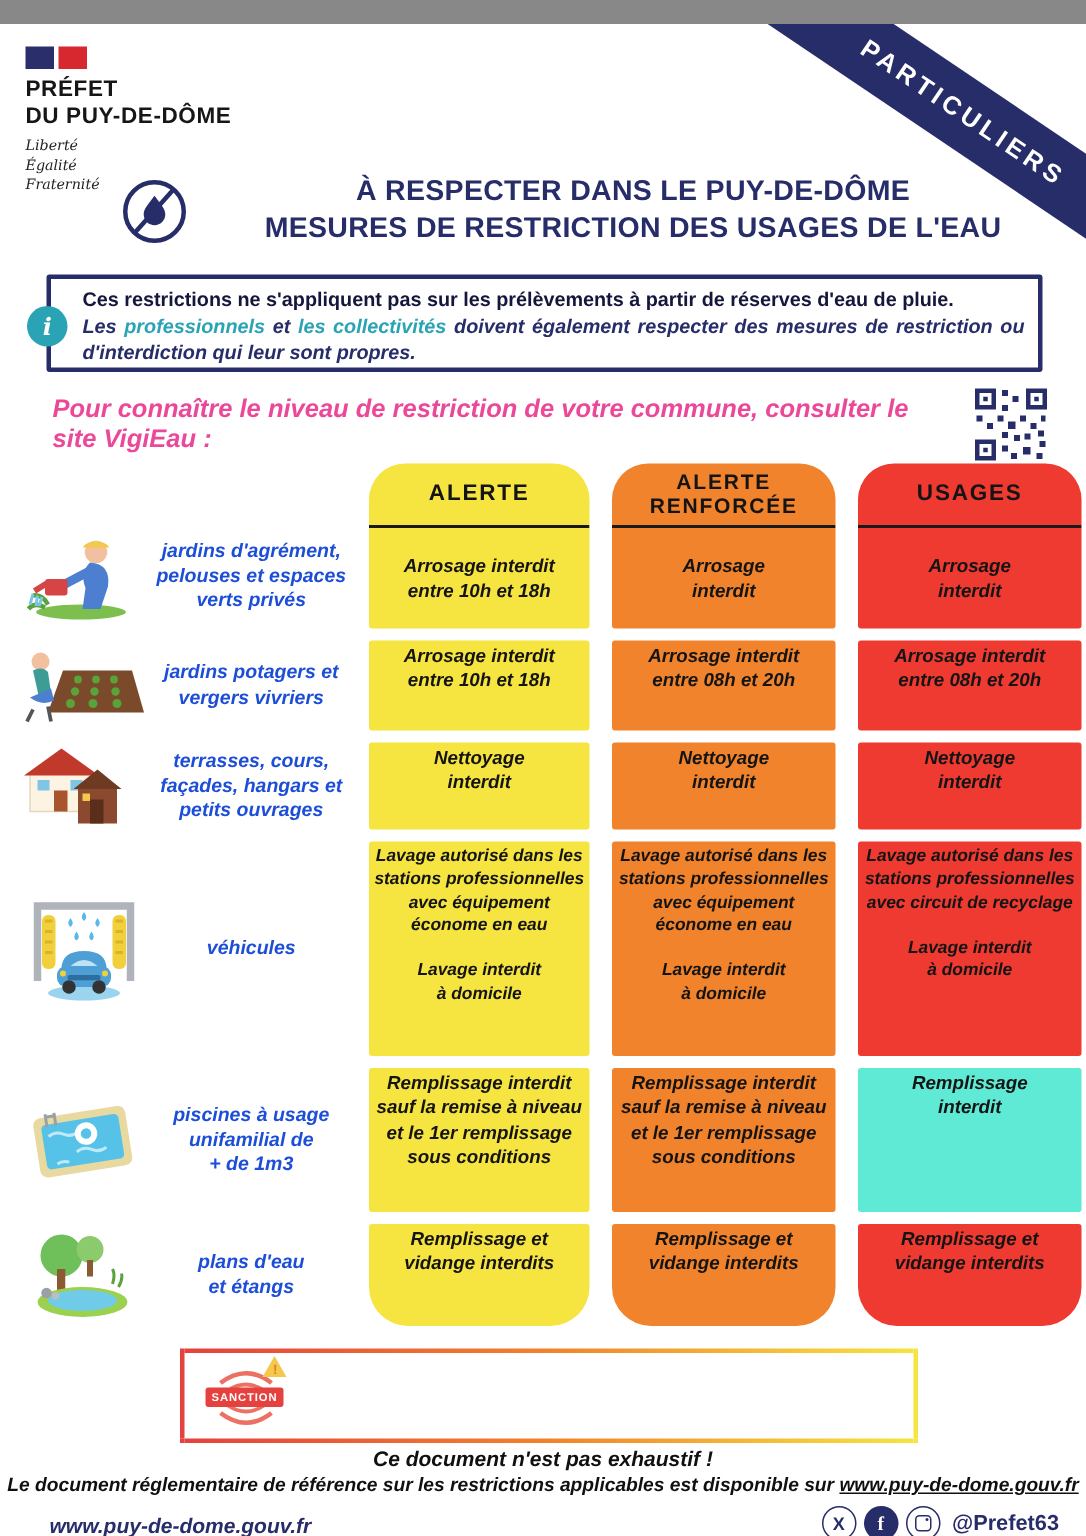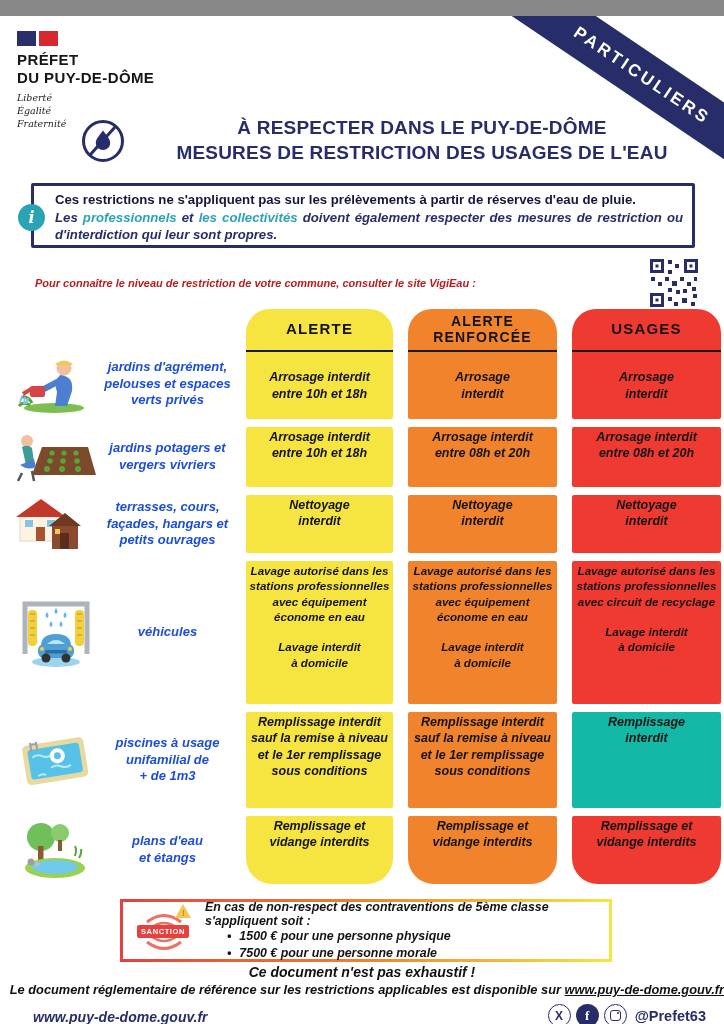--- a/index.html
+++ b/index.html
@@ -28,21 +28,21 @@
               border-radius:2px; background:#fff; padding:4px 9px 4px 21px; }
   .info-i { position:absolute; left:-16px; top:18px; width:27px; height:27px; border-radius:50%;
             background:#2AA4B5; color:#fff; display:flex; align-items:center; justify-content:center;
             font-family:"DejaVu Serif", serif; font-style:italic; font-weight:bold; font-size:16px; }
   .info-l1 { color:#14163c; font-size:13.2px; font-weight:600; margin-top:2px; }
   .info-l2 { color:#272D69; font-size:13.2px; font-weight:bold; font-style:italic; text-align:justify; margin-top:2px; line-height:1.3; }
   .hl { color:#2AA4B5; }
 
   
   .vigieau { position:absolute; left:31px; top:242px; width:668px; display:flex; align-items:center; gap:10px; }
-  .vigieau-text { flex:1; font-weight:bold; font-style:italic; font-size:11px; color:#b91c1c; padding-left:4px; }
+  .vigieau-text { flex:1; font-weight:bold; font-style:italic; font-size:17px; color:#ec4899; padding-left:4px; }
 
   
   .table { position:absolute; left:10px; top:293px; display:grid;
            grid-template-columns:221px 147px 149px 149px;
            grid-template-rows:110px 60px 58px 143px 96px 68px;
            column-gap:15px; row-gap:8px; }
   .lbl { display:flex; align-items:center; gap:2px; }
   .lbl .ric { flex:0 0 92px; display:flex; align-items:center; justify-content:center; }
   .lbl .ltx { flex:1; text-align:center; font-weight:bold; font-style:italic; font-size:13px; color:#1d4ed8;
               line-height:1.28; white-space:pre-line; }
@@ -69,21 +69,21 @@
   .warn-tri { position:absolute; right:2px; top:-2px; width:0; height:0;
               border-left:8px solid transparent; border-right:8px solid transparent; border-bottom:14px solid #F2C94C; }
   .warn-bang { position:absolute; right:8px; top:2px; color:#E67E22; font-weight:bold; font-size:9px; }
   .sanction-text { flex:1; color:#141414; }
   .sanction-intro { font-weight:bold; font-style:italic; font-size:12.4px; }
   .sanction-li { font-weight:bold; font-style:italic; font-size:12.4px; padding-left:22px; line-height:1.32; }
   .sanction-li::before { content:"•"; margin-right:8px; }
 
   
   .disc1 { position:absolute; top:948px; width:100%; text-align:center; font-weight:bold; font-style:italic; font-size:14px; color:#101010; }
-  .disc2 { position:absolute; top:966px; width:100%; text-align:right; font-weight:bold; font-style:italic; font-size:12.8px; color:#101010; }
+  .disc2 { position:absolute; top:966px; width:100%; text-align:center; font-weight:bold; font-style:italic; font-size:12.8px; color:#101010; }
   .disc2 a { color:#101010; text-decoration:underline; }
   .foot-site { position:absolute; left:33px; top:993px; font-weight:bold; font-style:italic; font-size:14px; color:#272D69; }
   .foot-social { position:absolute; right:18px; top:988px; display:flex; align-items:center; gap:5px; }
   .soc { width:23px; height:23px; border-radius:50%; display:flex; align-items:center; justify-content:center; }
   .soc-x { border:1.7px solid #272D69; color:#272D69; font-weight:bold; font-size:12px; }
   .soc-fb { background:#272D69; color:#fff; font-weight:bold; font-size:13px; font-family:"Liberation Serif", serif; }
   .soc-ig { border:1.7px solid #272D69; position:relative; }
   .ig-sq { width:11px; height:11px; border:1.6px solid #272D69; border-radius:3px; position:relative; }
   .ig-dot { position:absolute; right:1px; top:1px; width:2px; height:2px; background:#272D69; border-radius:50%; }
   .handle { font-weight:bold; font-size:14.5px; color:#272D69; margin-left:3px; }
@@ -322,21 +322,21 @@
 + de 1m3</span>
     </div>
     <div class="tcell" style="background: rgb(246, 228, 64);">Remplissage interdit
 sauf la remise à niveau
 et le 1er remplissage
 sous conditions</div>
     <div class="tcell" style="background: rgb(240, 131, 44);">Remplissage interdit
 sauf la remise à niveau
 et le 1er remplissage
 sous conditions</div>
-    <div class="tcell" style="background: #14b8a6;">Remplissage
+    <div class="tcell" style="background: #5eead4;">Remplissage
 interdit</div>
 
     <div class="lbl">
       <span class="ric">
         <svg width="78" height="60" viewBox="0 0 78 60">
           <circle cx="24" cy="17" r="14" fill="#6FBF5A"></circle>
           <circle cx="43" cy="13" r="9" fill="#8BCB6E"></circle>
           <rect x="21" y="26" width="5.5" height="14" fill="#8B5A33"></rect>
           <rect x="41" y="20" width="4" height="11" fill="#8B5A33"></rect>
           <ellipse cx="38" cy="48" rx="30" ry="10" fill="#9BD14E"></ellipse>
@@ -362,25 +362,20 @@
       <svg width="58" height="50" viewBox="0 0 58 50">
         <path d="M12 16 q17 -13 34 0" stroke="#EC7063" stroke-width="3" fill="none"></path>
         <path d="M17 21 q12 -8 24 0" stroke="#EC7063" stroke-width="2.5" fill="none"></path>
         <path d="M12 36 q17 13 34 0" stroke="#EC7063" stroke-width="3" fill="none"></path>
         <path d="M17 31 q12 8 24 0" stroke="#EC7063" stroke-width="2.5" fill="none"></path>
       </svg>
       <div class="stamp-pill">SANCTION</div>
       <div class="warn-tri"></div>
       <div class="warn-bang">!</div>
     </div>
-    <div class="sanction-text">
-      <div class="sanction-intro">En cas de non-respect des contraventions de 5ème classe s'appliquent soit :</div>
-      <div class="sanction-li">1500 € pour une personne physique</div>
-      <div class="sanction-li">7500 € pour une personne morale</div>
-    </div>
   </div>
 
   <div class="disc1">Ce document n'est pas exhaustif !</div>
   <div class="disc2"><span>Le document réglementaire de référence sur les restrictions applicables est disponible sur </span><a href="#">www.puy-de-dome.gouv.fr</a></div>
 
   <div class="foot-site">www.puy-de-dome.gouv.fr</div>
   <div class="foot-social">
     <span class="soc soc-x">X</span>
     <span class="soc soc-fb">f</span>
     <span class="soc soc-ig">

